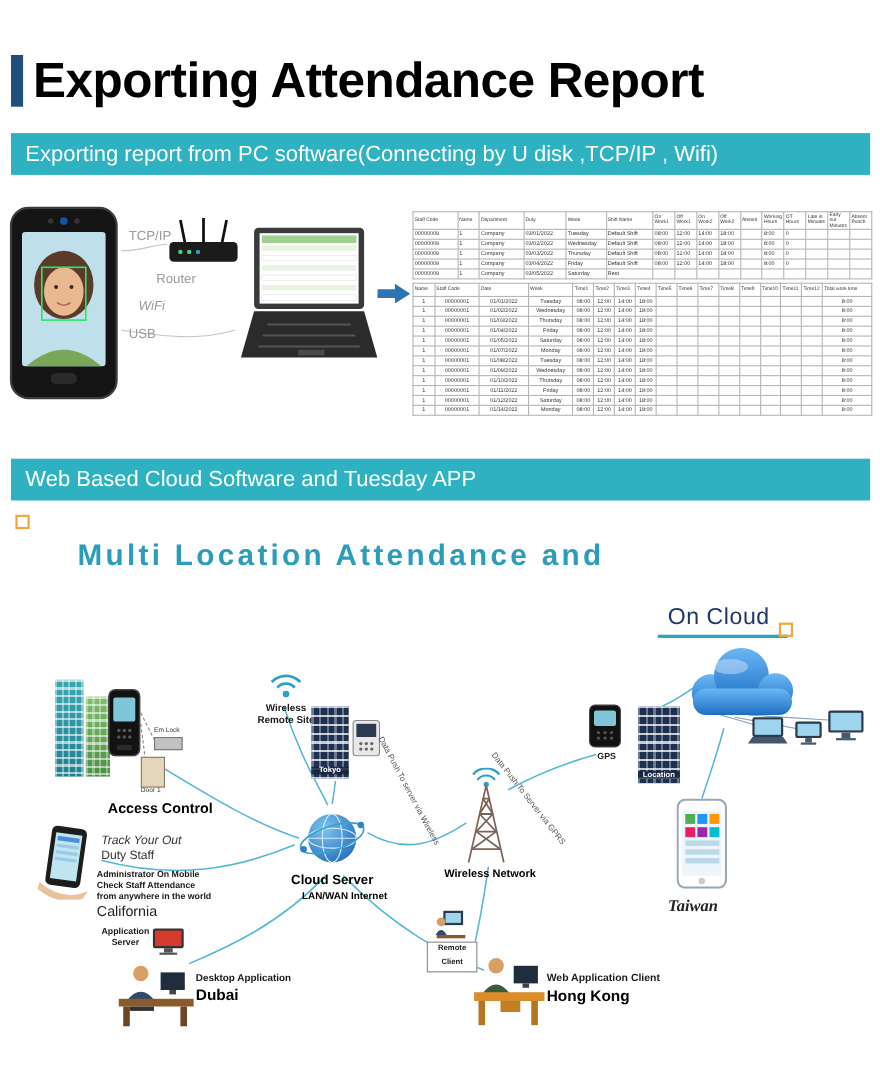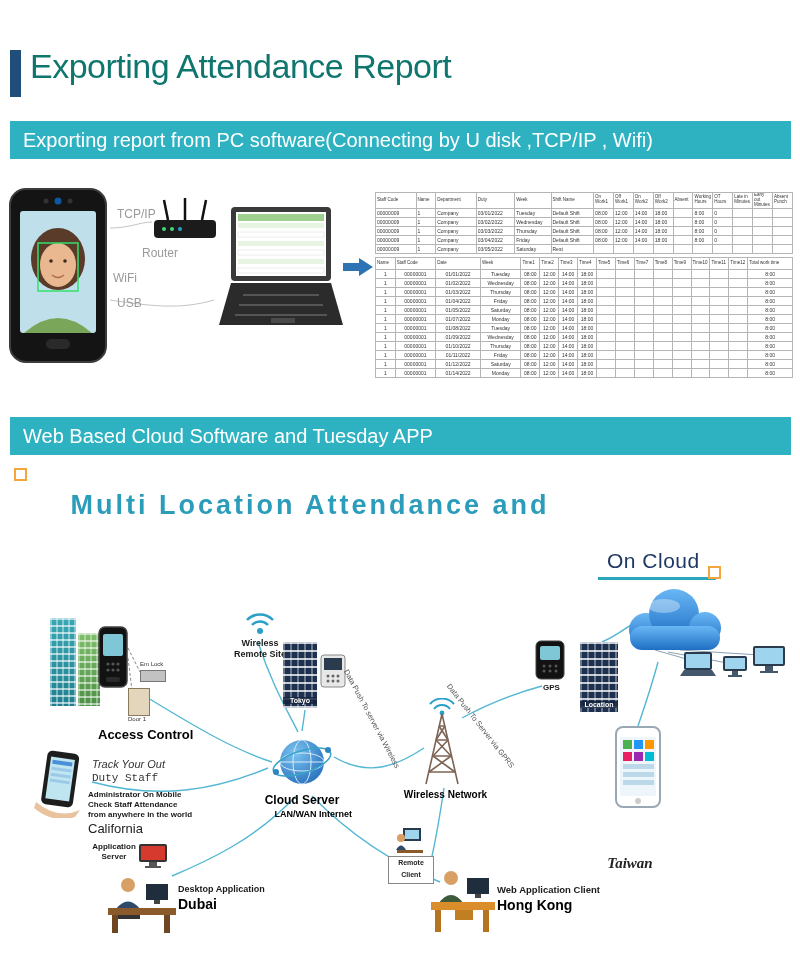--- a/index.html
+++ b/index.html
@@ -2,21 +2,21 @@
 <html><head>
 <meta charset="utf-8">
 <style>
   html,body{margin:0;padding:0;background:#fff;}
   .page{position:relative;width:800px;height:975px;background:#fff;overflow:hidden;
         font-family:"Liberation Sans",sans-serif;color:#222;}
   .abs{position:absolute;}
 
   
   .accent-bar{left:10px;top:50px;width:11px;height:47px;background:#1e4e79;}
-  .page-title{left:30px;top:46px;font-size:34px;font-weight:400;color:#0f766e;line-height:1.2;letter-spacing:-.5px;}
+  .page-title{left:30px;top:46px;font-size:45px;font-weight:700;color:#000000;line-height:1.2;letter-spacing:-.5px;}
 
   
   .banner{left:10px;width:781px;height:38px;background:#2eb2c2;color:#fff;
           font-size:20px;line-height:38px;padding-left:13px;box-sizing:border-box;font-weight:400;}
   .banner-pc{top:121px;}
   .banner-cloud{top:417px;}
 
   
   .conn-label{color:#9a9a9a;font-size:12px;}
   .tables{left:375px;top:192px;width:418px;}
@@ -120,21 +120,21 @@
         <circle cx="57" cy="74" r="1.8" fill="#3a2a20"></circle>
       <path d="M44 88 q6 5 12 0" stroke="#b06a50" stroke-width="1.5" fill="none"></path>
       <path d="M16 146 q34 -30 68 0 z" fill="#7aa65a"></path>
       <rect x="30" y="56" width="40" height="48" fill="none" stroke="#35e06a" stroke-width="1.5"></rect>
       <rect x="38" y="152" width="24" height="10" rx="5" fill="#2a2a2a"></rect>
     </svg>
   </div>
 
   <span class="abs conn-label" style="left:117px;top:207px;text-align:right;">TCP/IP</span>
   <span class="abs conn-label" style="left:142px;top:246px;">Router</span>
-  <span class="abs conn-label" style="left:113px;top:271px;">WiFi</span>
+  <span class="abs conn-label" style="left:126px;top:271px;font-style:italic;">WiFi</span>
   <span class="abs conn-label" style="left:117px;top:296px;">USB</span>
 
   <div class="abs" style="left:150px;top:198px;">
     <svg width="70" height="48" viewBox="0 0 70 48">
       <line x1="14" y1="2" x2="18" y2="22" stroke="#111" stroke-width="2.5"></line>
       <line x1="35" y1="0" x2="35" y2="22" stroke="#111" stroke-width="2.5"></line>
       <line x1="56" y1="2" x2="52" y2="22" stroke="#111" stroke-width="2.5"></line>
       <rect x="4" y="22" width="62" height="18" rx="4" fill="#1b1b1b"></rect>
       <circle cx="14" cy="31" r="2" fill="#41d87a"></circle>
         <circle cx="22" cy="31" r="2" fill="#41d87a"></circle>
@@ -705,37 +705,37 @@
         <rect x="8" y="26" width="9" height="9" fill="#e91e63"></rect>
           <rect x="19" y="26" width="9" height="9" fill="#9c27b0"></rect>
           <rect x="30" y="26" width="9" height="9" fill="#00bcd4"></rect>
         <rect x="8" y="38" width="31" height="5" fill="#bcd9ea"></rect>
         <rect x="8" y="46" width="31" height="5" fill="#bcd9ea"></rect>
         <rect x="8" y="54" width="31" height="5" fill="#bcd9ea"></rect>
       </g>
       <circle cx="23" cy="75" r="3" fill="#ccc"></circle>
     </svg>
   </div>
-  <div class="abs" style="left:575px;top:816px;width:110px;text-align:center;font-size:15px;font-weight:700;font-style:italic;font-family:'Liberation Serif',serif;margin-top:39px;">Taiwan</div>
+  <div class="abs" style="left:575px;top:816px;width:110px;text-align:center;font-size:15px;font-weight:700;font-style:italic;font-family:'Liberation Serif',serif;">Taiwan</div>
 
   <div class="abs" style="left:30px;top:750px;">
     <svg width="62" height="68" viewBox="0 0 62 68">
       <g transform="rotate(8 30 30)">
         <rect x="14" y="2" width="32" height="54" rx="5" fill="#1d1d1d"></rect>
         <rect x="18" y="8" width="24" height="42" fill="#bfe6f0"></rect>
         <rect x="20" y="11" width="20" height="4" fill="#4a90d9"></rect>
         <rect x="20" y="18" width="20" height="3" fill="#9cc9e8"></rect>
         <rect x="20" y="24" width="20" height="3" fill="#9cc9e8"></rect>
         <rect x="20" y="30" width="20" height="3" fill="#9cc9e8"></rect>
       </g>
       <path d="M6 52 q22 18 44 8 l-5 7 q-22 7 -41 -9 z" fill="#e8c39e"></path>
     </svg>
   </div>
   <span class="abs" style="left:92px;top:758px;font-size:11px;color:#333;font-style:italic;">Track Your Out</span>
-  <span class="abs" style="left:92px;top:772px;font-size:11px;color:#333;font-family:Liberation Mono, monospace;">Duty Staff</span>
+  <span class="abs" style="left:92px;top:772px;font-size:11px;color:#333;">Duty Staff</span>
   <div class="abs" style="left:88px;top:790px;">
     <div class="small-lbl">Administrator On Mobile</div>
     <div class="small-lbl">Check Staff Attendance</div>
     <div class="small-lbl">from anywhere in the world</div>
   </div>
   <span class="abs" style="left:88px;top:821px;font-size:13px;color:#222;">California</span>
 
   <div class="abs" style="left:92px;top:842px;width:44px;text-align:center;">
     <div class="small-lbl">Application</div>
     <div class="small-lbl">Server</div>

